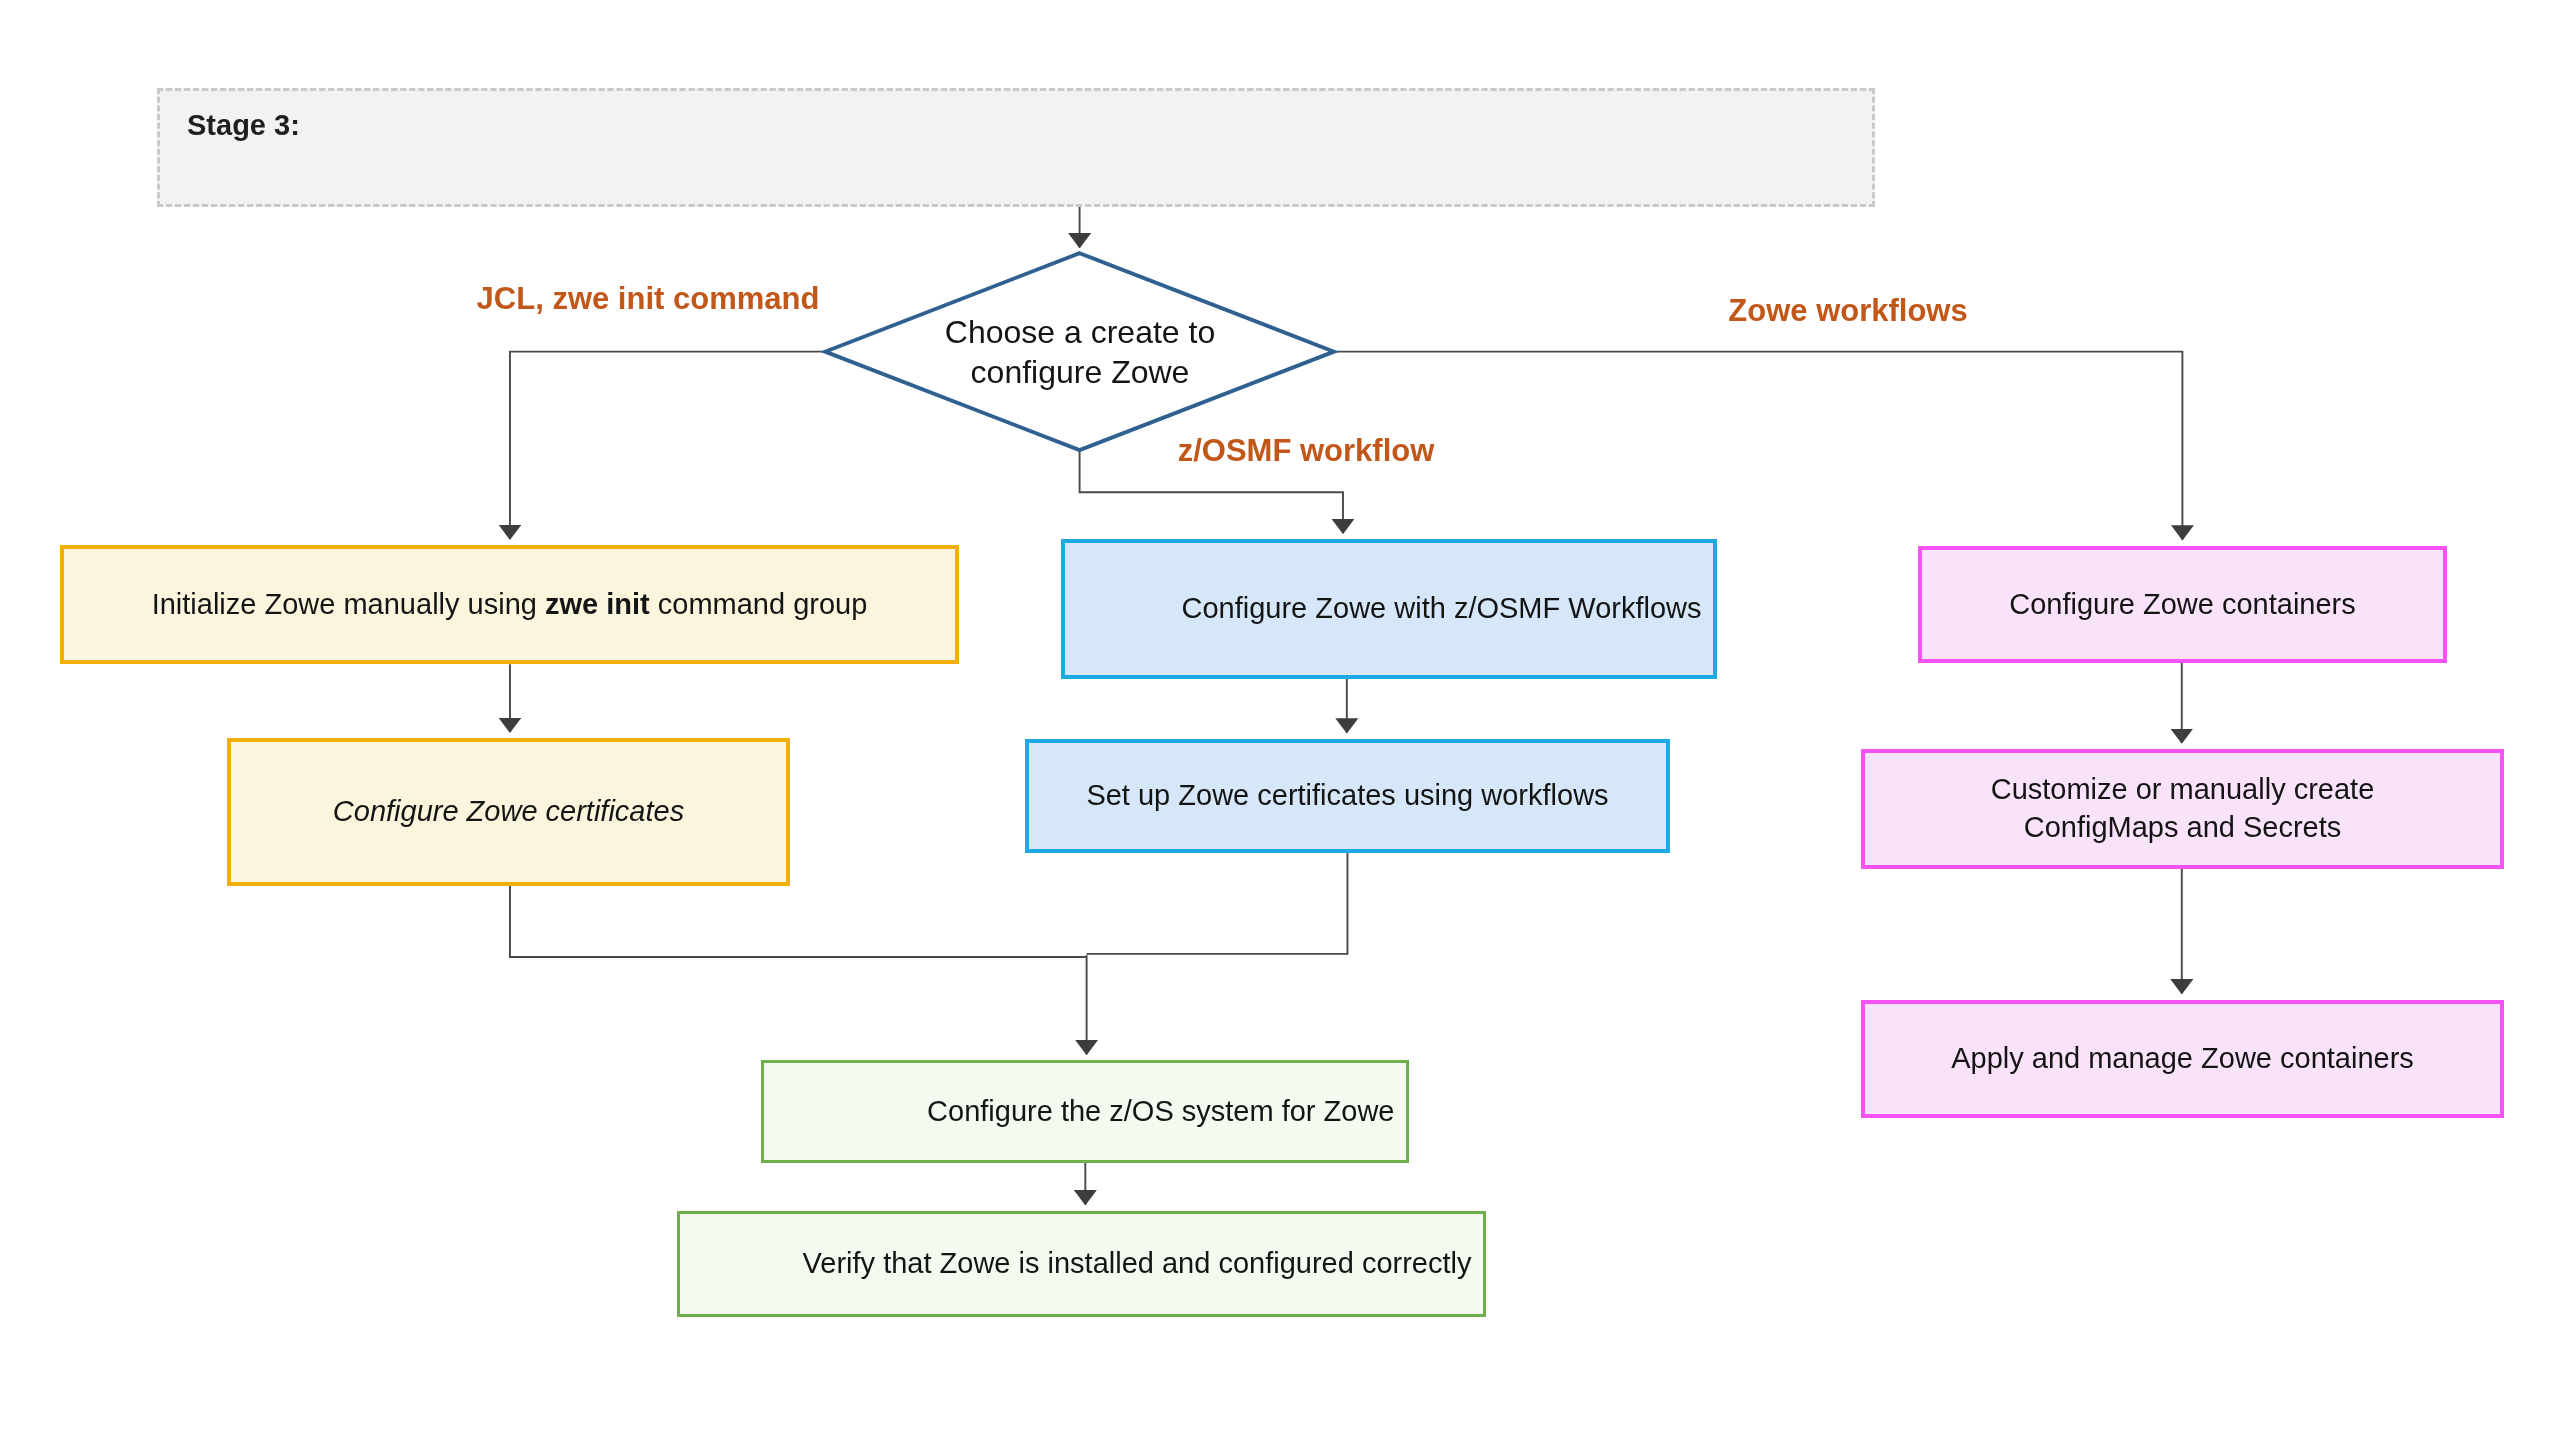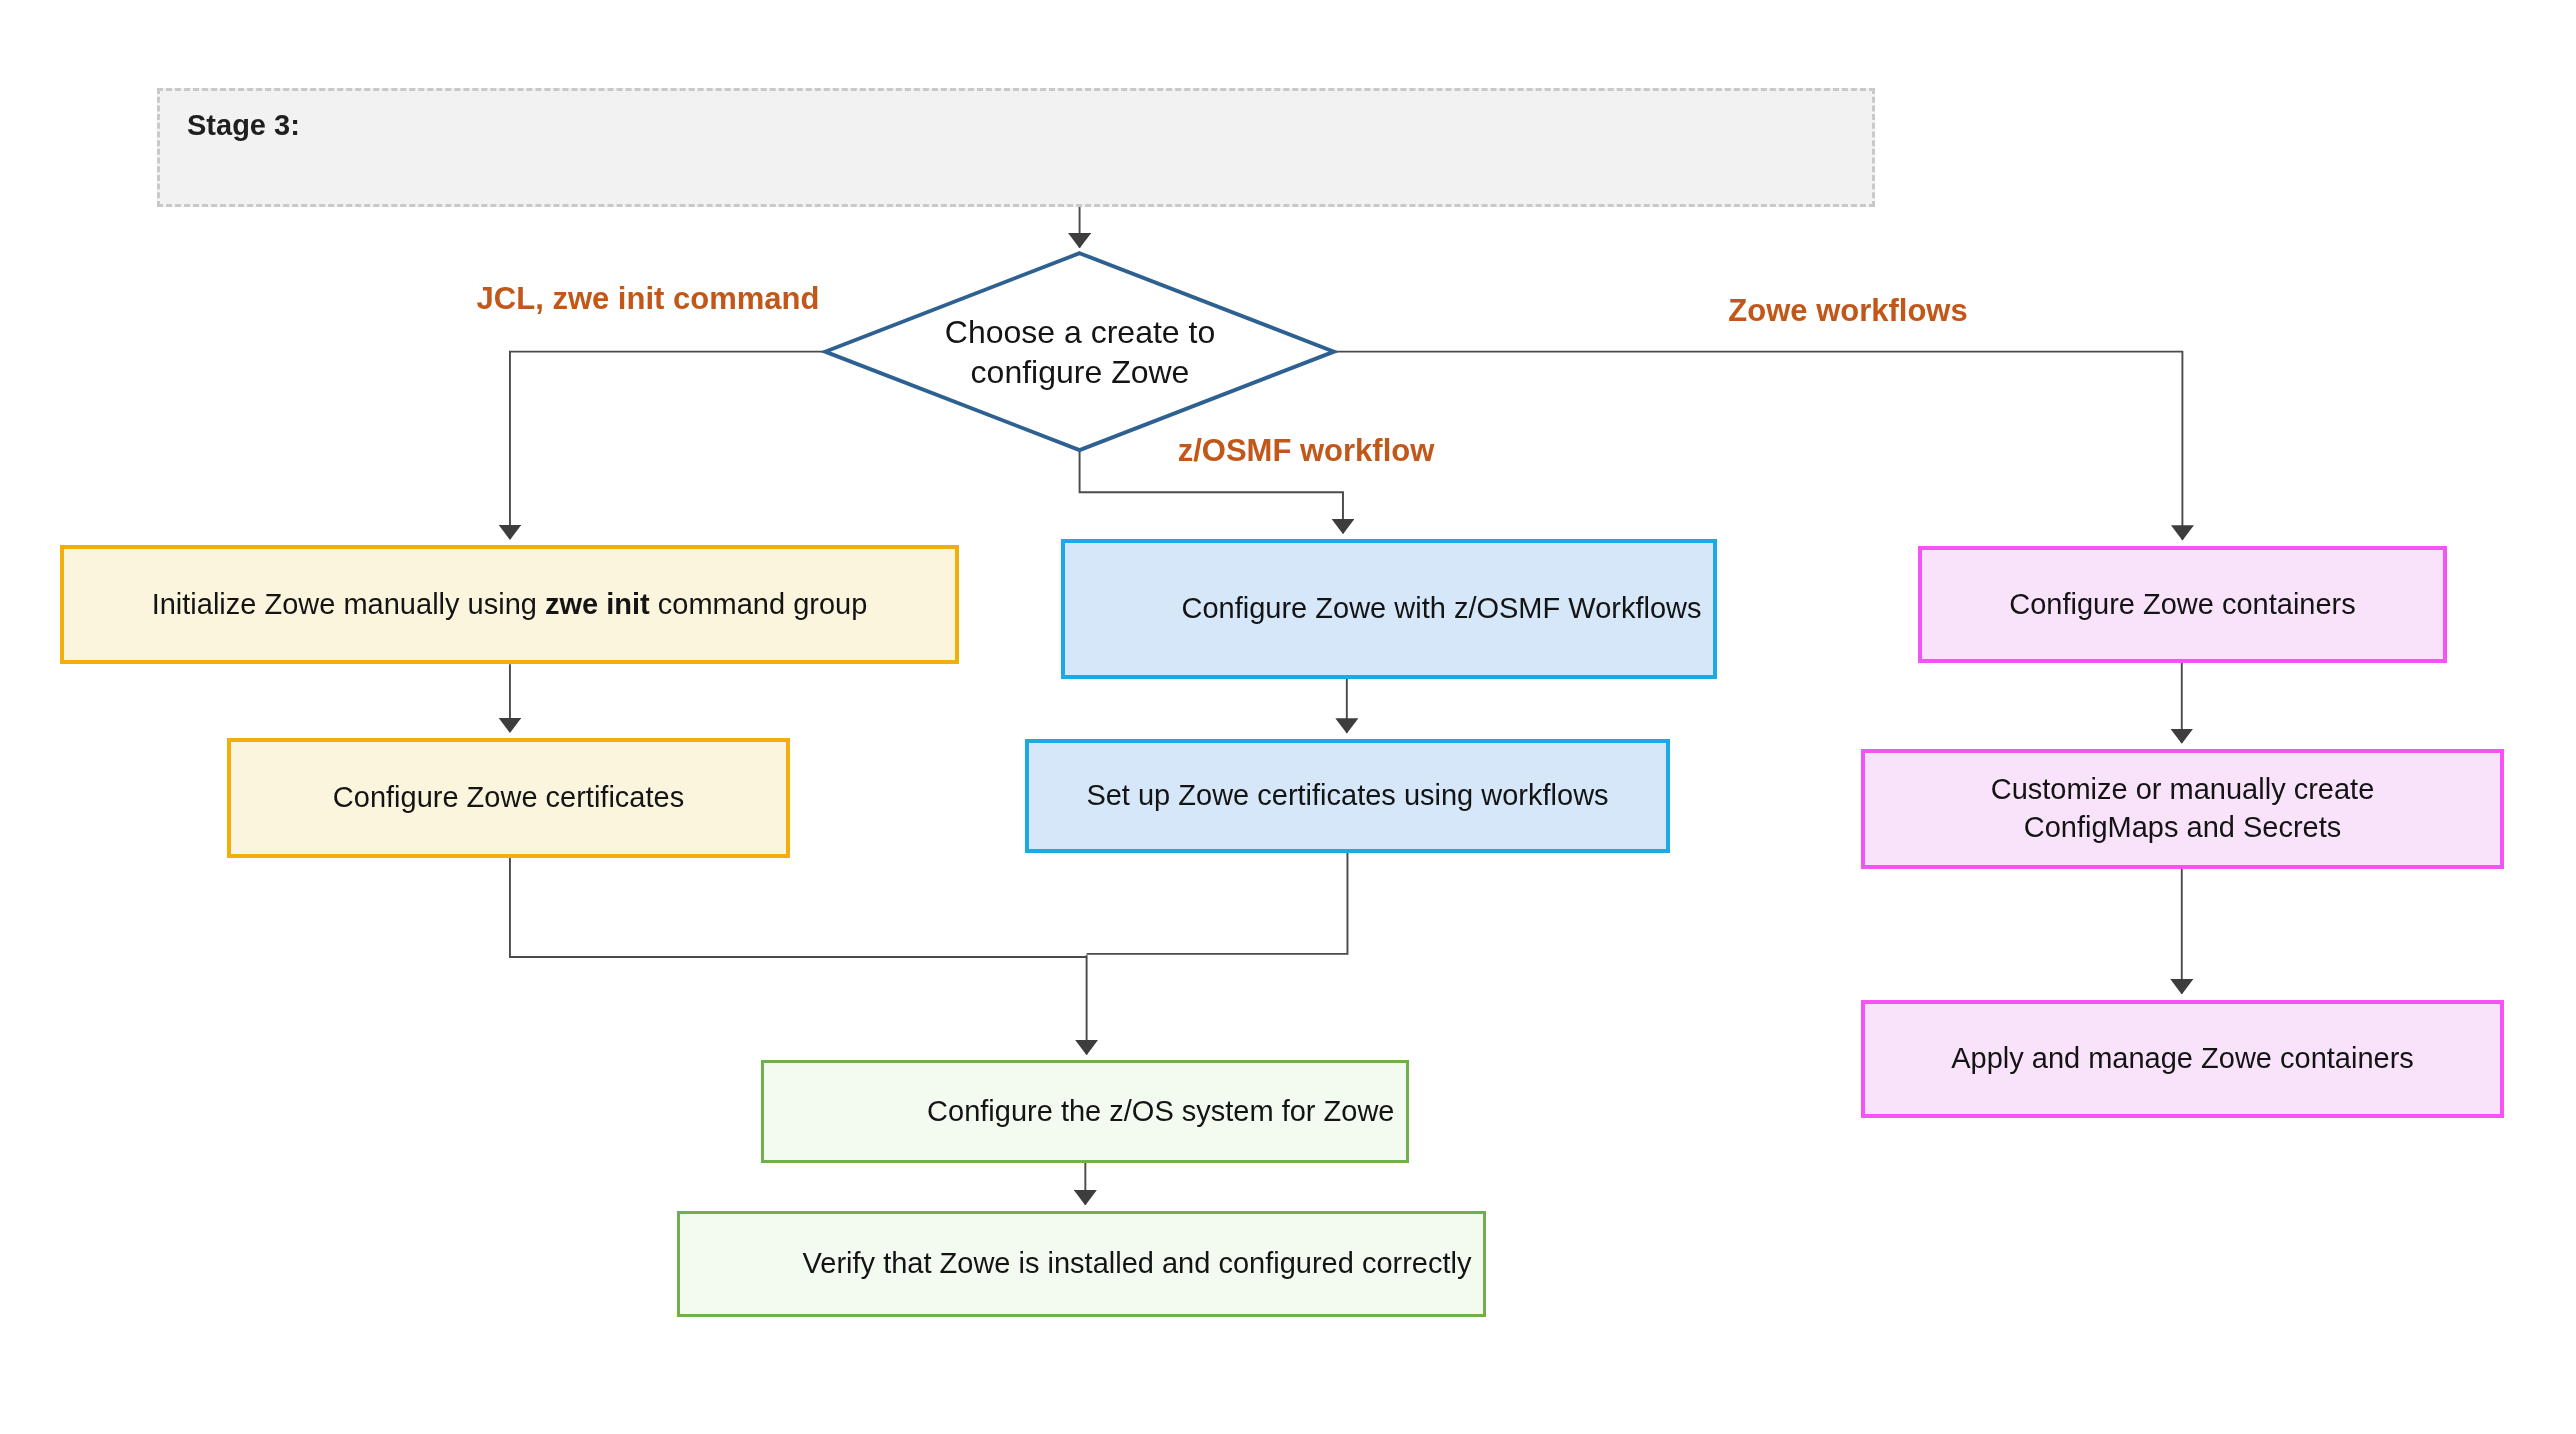--- a/index.html
+++ b/index.html
@@ -59,21 +59,21 @@
     line-height: 1.3;
     padding: 3.8px 11.5px;
   }
   .node .b { font-weight: bold; }
   .yellow { background: var(--yellow_fill); border: 4.5px solid var(--yellow_border); }
   .blue   { background: var(--blue_fill);   border: 4.5px solid var(--blue_border); }
   .pink   { background: var(--pink_fill);   border: 4.5px solid var(--pink_border); }
   .green  { background: var(--green_fill);  border: 3.8px solid var(--green_border); justify-content: flex-end; }
 
   .n-init      { left: 60px;   top: 545px;  width: 899px; height: 119px; }
-  .n-certs     { left: 227px;  top: 738px; width: 563px;  height: 120px; }
+  .n-certs     { left: 227px;  top: 738px; width: 563px;  height: 148px; font-style: italic; }
   .n-zosmf1    { left: 1061px; top: 539px;  width: 656px; height: 140px; justify-content: flex-end; }
   .n-zosmf2    { left: 1025px; top: 739px; width: 645px; height: 114px; }
   .n-cont1     { left: 1918px; top: 546px;  width: 529px;  height: 117px; }
   .n-cont2     { left: 1861px; top: 749px; width: 643px; height: 120px; }
   .n-cont3     { left: 1861px; top: 1000px; width: 643px; height: 118px; align-items: center; }
   .n-zos       { left: 761px; top: 1060px; width: 648px; height: 103px; }
   .n-verify    { left: 677px; top: 1211px; width: 809px; height: 106px; padding-left: 20px; }
 
   
   .diamond-text {

